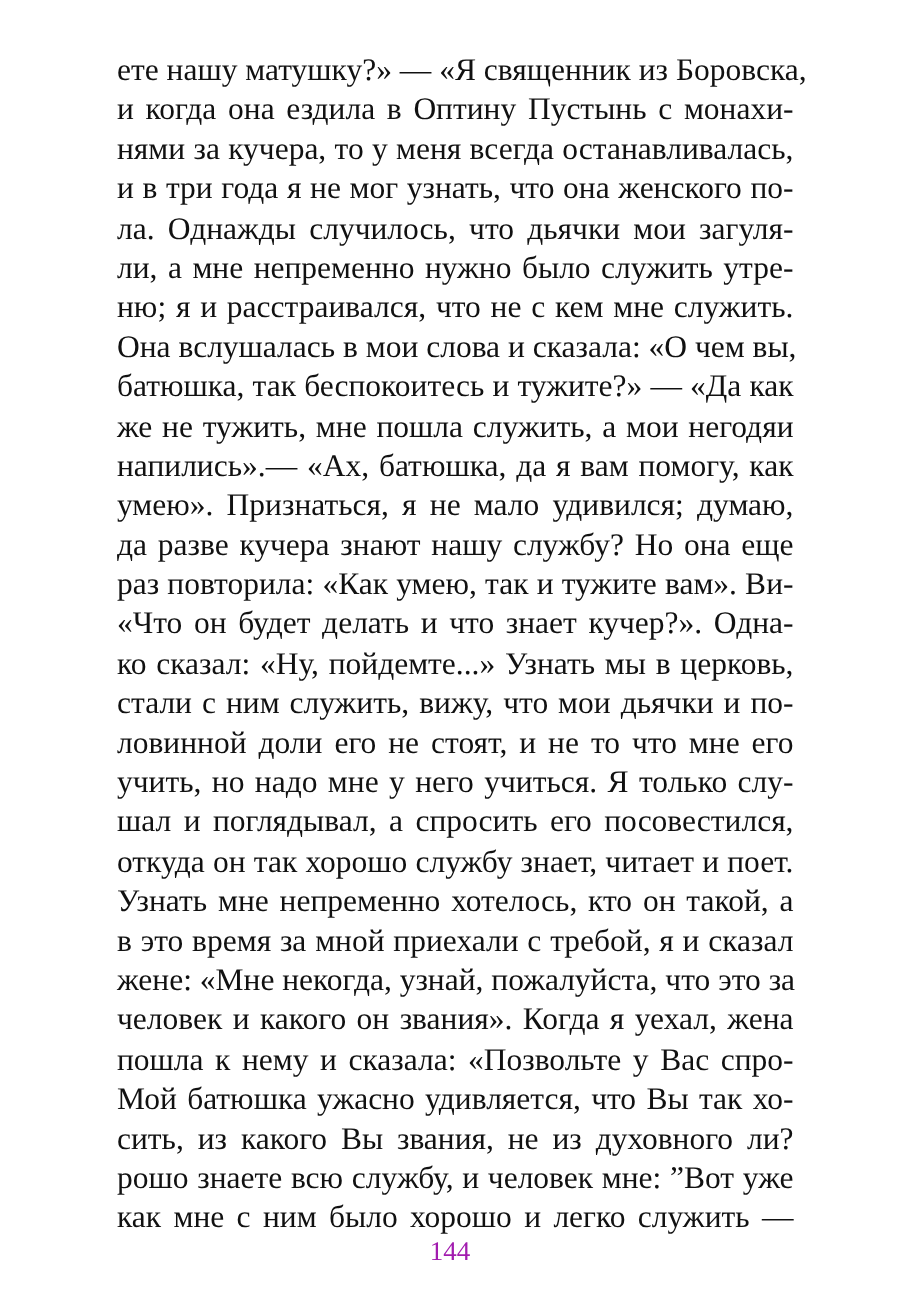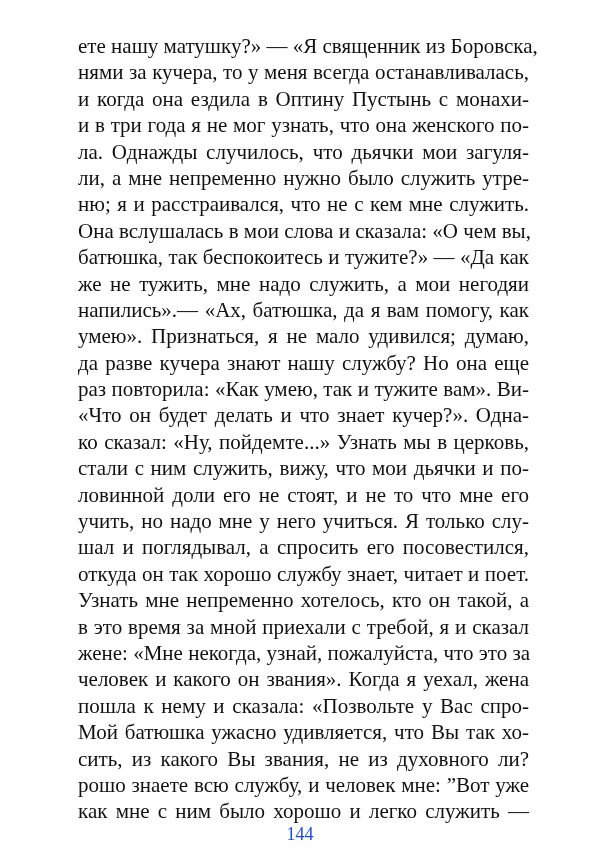--- a/index.html
+++ b/index.html
@@ -23,38 +23,38 @@
     text-align-last: justify;
     height: 26.4px;
   }
   .line.last { text-align-last: justify; }
   .page-number {
     position: absolute;
     left: 0; width: 600px; top: 824px;
     text-align: center;
     font-family: "Liberation Serif", serif;
     font-size: 18px;
-    color: #1d4ed8;
+    color: #a21caf;
   }
 </style>
 </head>
 <body>
 
 <div class="page">
   <div class="text-block">
     <span class="line">ете нашу матушку?» — «Я священник из Боровска,</span>
+    <span class="line">и когда она ездила в Оптину Пустынь с монахи-</span>
     <span class="line">нями за кучера, то у меня всегда останавливалась,</span>
-    <span class="line">и когда она ездила в Оптину Пустынь с монахи-</span>
     <span class="line">и в три года я не мог узнать, что она женского по-</span>
     <span class="line">ла. Однажды случилось, что дьячки мои загуля-</span>
     <span class="line">ли, а мне непременно нужно было служить утре-</span>
     <span class="line">ню; я и расстраивался, что не с кем мне служить.</span>
     <span class="line">Она вслушалась в мои слова и сказала: «О чем вы,</span>
     <span class="line">батюшка, так беспокоитесь и тужите?» — «Да как</span>
-    <span class="line">же не тужить, мне надо служить, а мои негодяи</span>
+    <span class="line">же не тужить, мне пошла служить, а мои негодяи</span>
     <span class="line">напились».— «Ах, батюшка, да я вам помогу, как</span>
     <span class="line">умею». Признаться, я не мало удивился; думаю,</span>
     <span class="line">да разве кучера знают нашу службу? Но она еще</span>
     <span class="line">раз повторила: «Как умею, так и тужите вам». Ви-</span>
     <span class="line">«Что он будет делать и что знает кучер?». Одна-</span>
     <span class="line">ко сказал: «Ну, пойдемте...» Узнать мы в церковь,</span>
     <span class="line">стали с ним служить, вижу, что мои дьячки и по-</span>
     <span class="line">ловинной доли его не стоят, и не то что мне его</span>
     <span class="line">учить, но надо мне у него учиться. Я только слу-</span>
     <span class="line">шал и поглядывал, а спросить его посовестился,</span>

